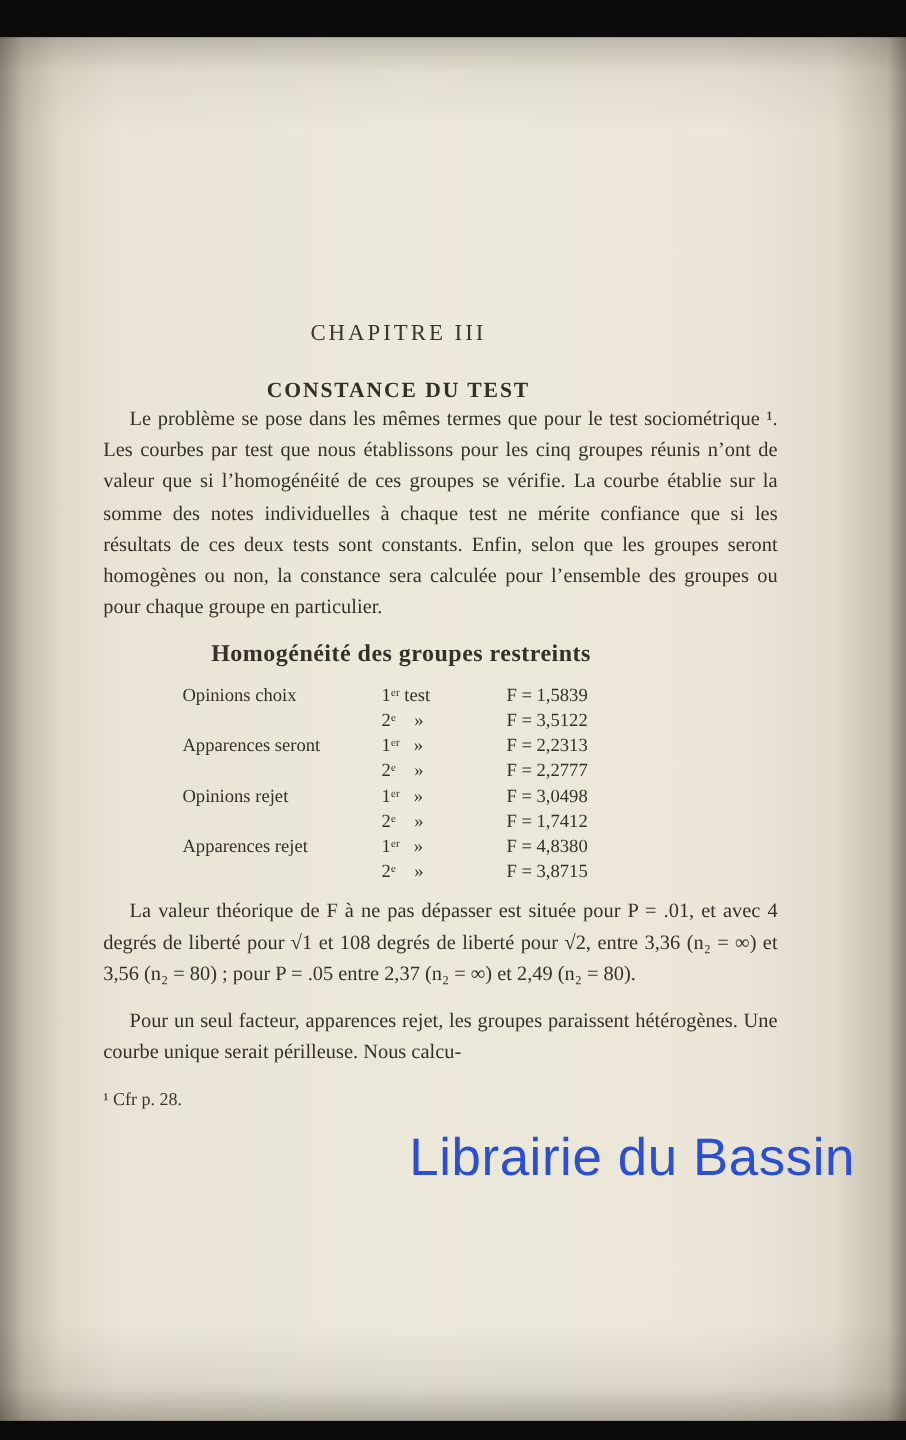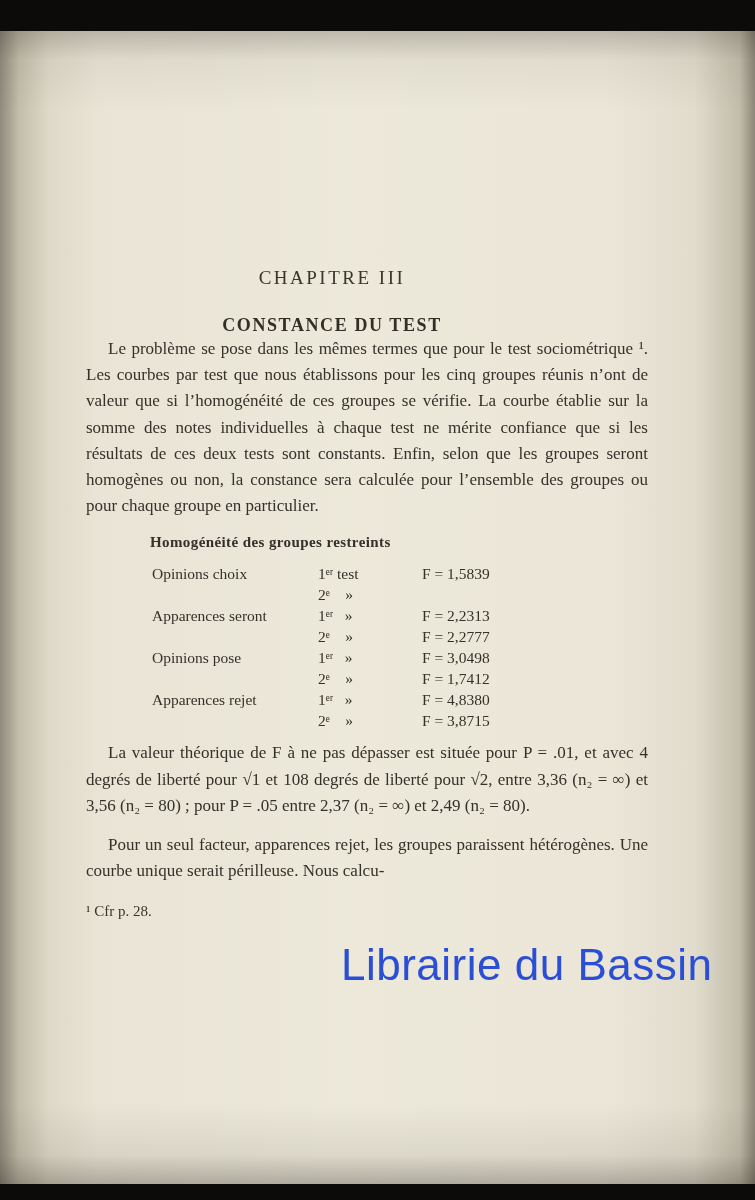--- a/index.html
+++ b/index.html
@@ -46,22 +46,22 @@
   p.para {
     font-size:17px;
     line-height:26.2px;
     text-align:justify;
     text-indent:22px;
     color:#34312a;
   }
   p.para.first { margin-top:21px; }
   .table-heading {
     margin-top:15px;
-    margin-left:64px;
-    font-size:15px;
+    margin-left:90px;
+    font-size:20px;
     font-weight:bold;
     letter-spacing:0.4px;
     color:#34302a;
   }
   .ftable {
     margin-top:12px;
     margin-left:66px;
     font-size:15.5px;
     line-height:21px;
     color:#34312a;
@@ -105,33 +105,34 @@
 
       <div class="ftable">
         <div class="trow">
           <span class="tg">Opinions choix</span>
           <span class="tt">1ᵉʳ test</span>
           <span class="tf">F = 1,5839</span>
         </div>
         <div class="trow">
           <span class="tg"></span>
           <span class="tt">2ᵉ    »</span>
+          <span class="tf">F = 3,5122</span>
         </div>
         <div class="trow">
           <span class="tg">Apparences seront</span>
           <span class="tt">1ᵉʳ   »</span>
           <span class="tf">F = 2,2313</span>
         </div>
         <div class="trow">
           <span class="tg"></span>
           <span class="tt">2ᵉ    »</span>
           <span class="tf">F = 2,2777</span>
         </div>
         <div class="trow">
-          <span class="tg">Opinions pose</span>
+          <span class="tg">Opinions rejet</span>
           <span class="tt">1ᵉʳ   »</span>
           <span class="tf">F = 3,0498</span>
         </div>
         <div class="trow">
           <span class="tg"></span>
           <span class="tt">2ᵉ    »</span>
           <span class="tf">F = 1,7412</span>
         </div>
         <div class="trow">
           <span class="tg">Apparences rejet</span>

